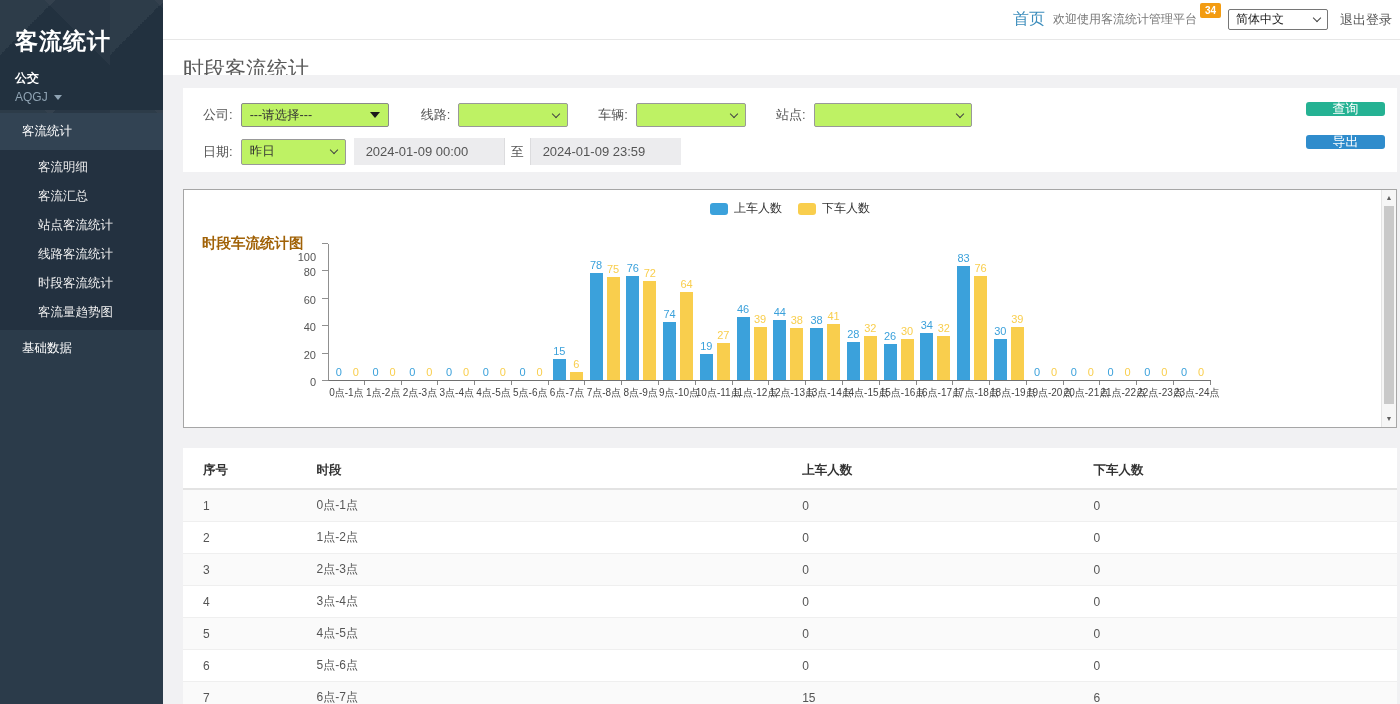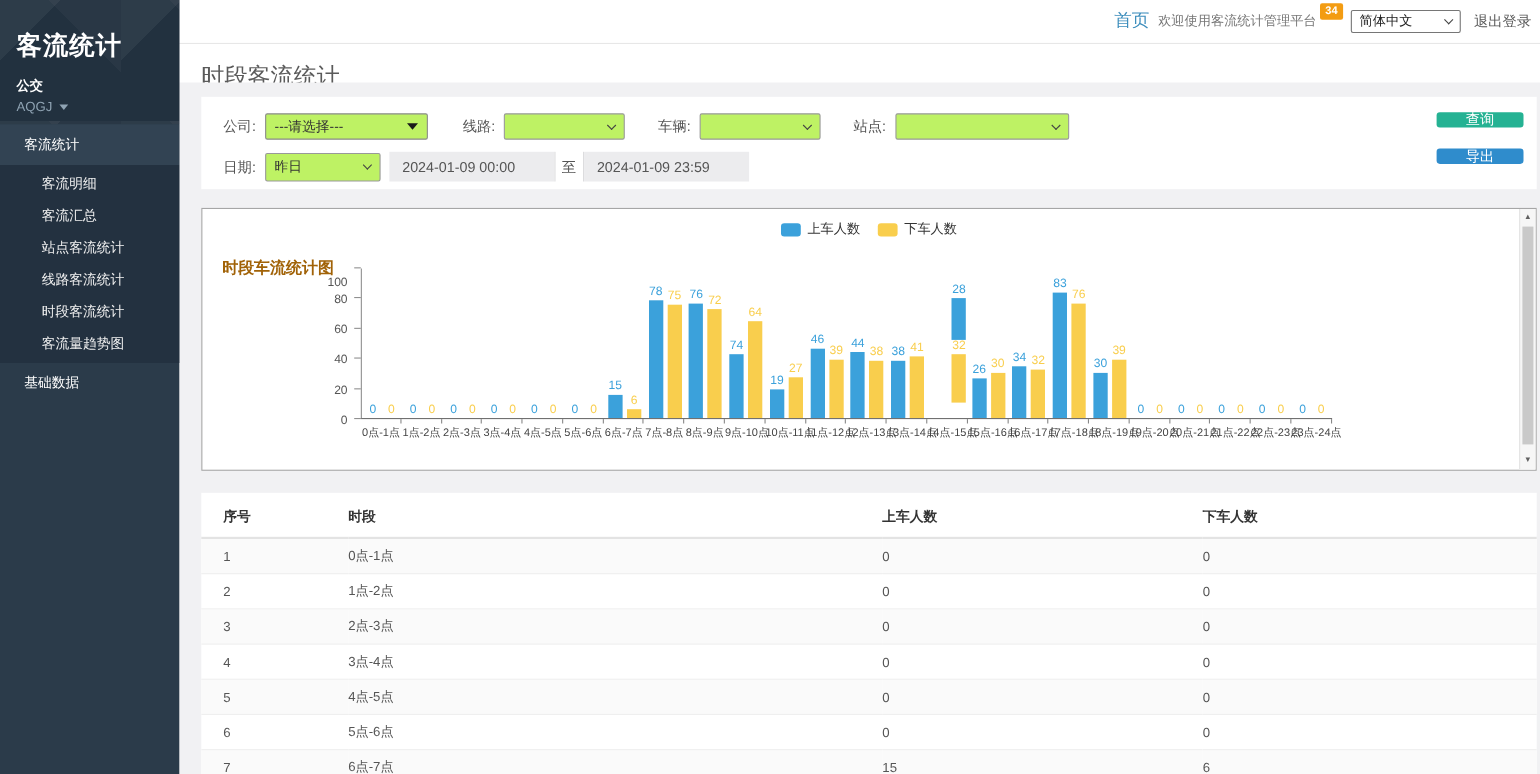--- a/index.html
+++ b/index.html
@@ -342,21 +342,21 @@
             <div class="bar-group" style="width: 36.7917px;">
               <div class="bar-col">
                 <div class="bar-value" style="color: rgb(59, 161, 219);">38</div>
                 <div class="bar" style="height: 52.06px; background: rgb(59, 161, 219);"></div>
               </div>
               <div class="bar-col">
                 <div class="bar-value" style="color: rgb(249, 206, 77);">41</div>
                 <div class="bar" style="height: 56.17px; background: rgb(249, 206, 77);"></div>
               </div>
             </div>
-            <div class="bar-group" style="width: 36.7917px; flex-direction: column;">
+            <div class="bar-group" style="width: 36.7917px;">
               <div class="bar-col">
                 <div class="bar-value" style="color: rgb(59, 161, 219);">28</div>
                 <div class="bar" style="height: 38.36px; background: rgb(59, 161, 219);"></div>
               </div>
               <div class="bar-col">
                 <div class="bar-value" style="color: rgb(249, 206, 77);">32</div>
                 <div class="bar" style="height: 43.84px; background: rgb(249, 206, 77);"></div>
               </div>
             </div>
             <div class="bar-group" style="width: 36.7917px;">

